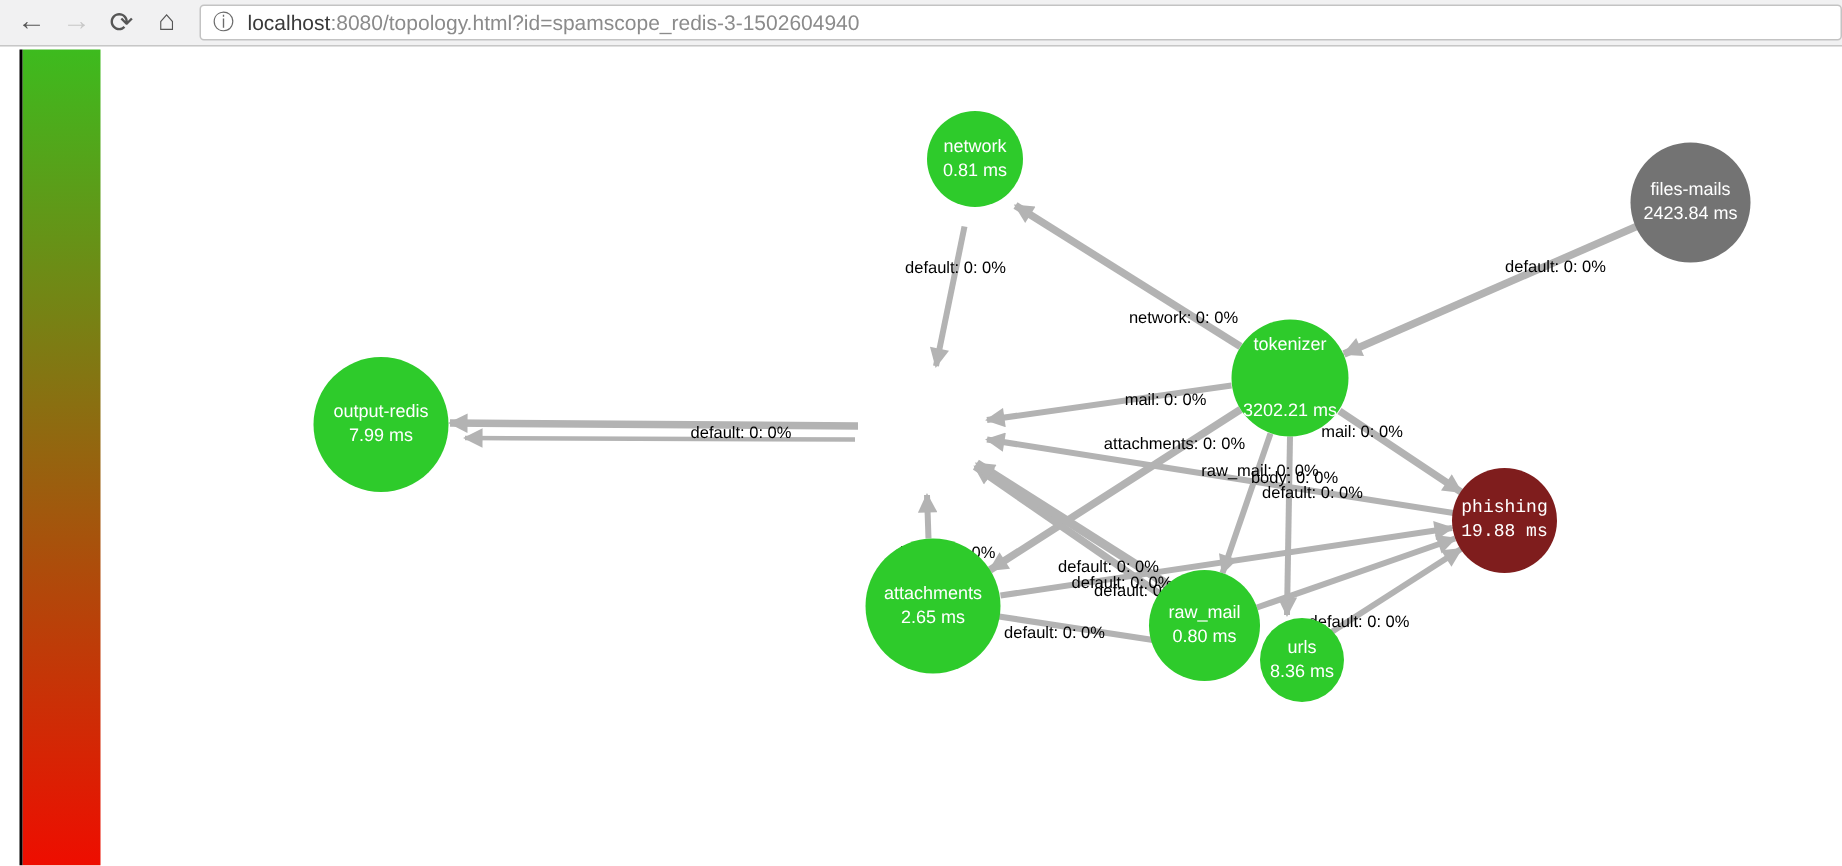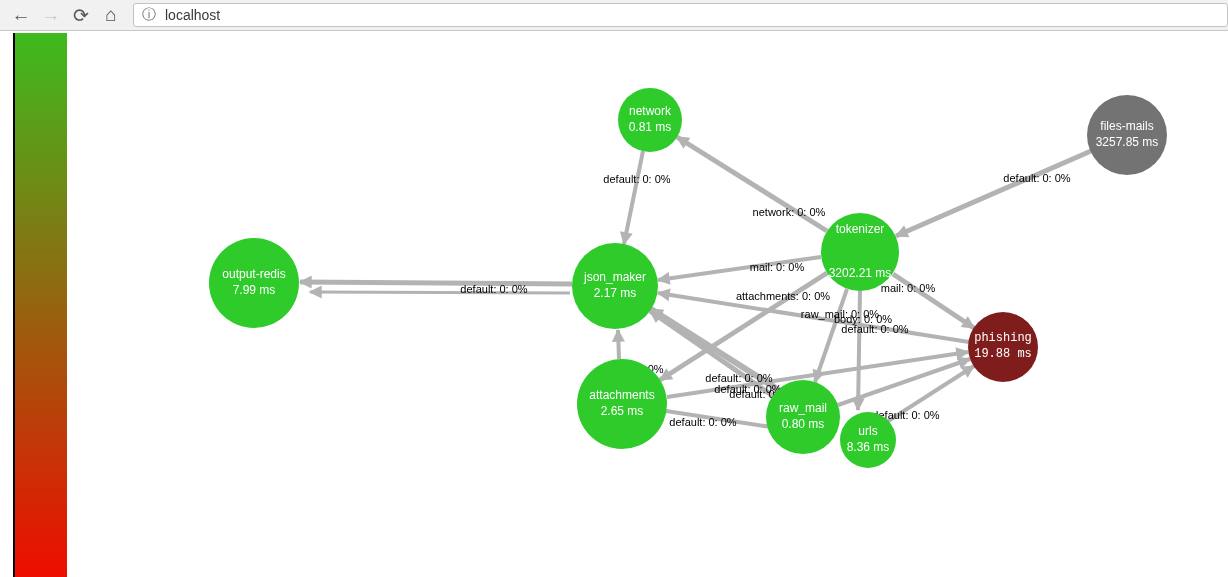--- a/index.html
+++ b/index.html
@@ -50,20 +50,21 @@
 <body>
 
 <div class="chrome">
   <div class="navbtn">←</div>
   <div class="navbtn disabled">→</div>
   <div class="navbtn">⟳</div>
   <div class="navbtn">⌂</div>
   <div class="urlbar">
     <span class="info-icon">ⓘ</span>
     <span class="url-host">localhost</span>
+      <span class="url-rest">:8080/topology.html?id=spamscope_redis-3-1502604940</span>
   </div>
 </div>
 
 <div class="colorbar" id="colorbar" style="background: linear-gradient(rgb(61, 187, 30), rgb(238, 13, 0));"></div>
 
 <div class="graph" id="graph-layer">
   <svg id="edges-svg" width="1228" height="577">
     <defs>
       <marker id="arrow" viewBox="0 0 10 10" refX="9" refY="5" markerWidth="15" markerHeight="13" orient="auto" markerUnits="userSpaceOnUse">
         <path id="arrowhead-path" d="M 0 0 L 10 5 L 0 10 z" fill="#b3b3b3"></path>
@@ -97,39 +98,35 @@
     <div class="edge-label" style="left: 630px; top: 369px;">default: 0: 0%</div>
     <div class="edge-label" style="left: 783px; top: 296px;">attachments: 0: 0%</div>
     <div class="edge-label" style="left: 840px; top: 314px;">raw_mail: 0: 0%</div>
     <div class="edge-label" style="left: 863px; top: 319px;">body: 0: 0%</div>
     <div class="edge-label" style="left: 875px; top: 329px;">default: 0: 0%</div>
     <div class="edge-label" style="left: 739px; top: 378px;">default: 0: 0%</div>
     <div class="edge-label" style="left: 748px; top: 389px;">default: 0: 0%</div>
     <div class="edge-label" style="left: 763px; top: 394px;">default: 0: 0%</div>
     <div class="edge-label" style="left: 906px; top: 415px;">default: 0: 0%</div>
     <div class="edge-label" style="left: 703px; top: 422px;">default: 0: 0%</div>
-    <div class="node" style="left: 618px; top: 88px; width: 64px; height: 64px; background: rgb(46, 203, 43);">
+    <div class="node" style="left: 618px; top: 74px; width: 64px; height: 64px; background: rgb(46, 203, 43);">
       <span>network</span>
       <span>0.81 ms</span>
     </div>
     <div class="node" style="left: 1087px; top: 95px; width: 80px; height: 80px; background: #737373;">
       <span>files-mails</span>
-      <span>3257.85 ms</span>
+      <span>2423.84 ms</span>
     </div>
     <div class="node" style="left: 821px; top: 213px; width: 78px; height: 78px; background: rgb(46, 203, 43); gap: 28px;">
       <span>tokenizer</span>
       <span>3202.21 ms</span>
     </div>
     <div class="node" style="left: 209px; top: 238px; width: 90px; height: 90px; background: rgb(46, 203, 43);">
       <span>output-redis</span>
       <span>7.99 ms</span>
-    </div>
-    <div class="node" style="left: 572px; top: 243px; width: 86px; height: 86px; background: rgb(46, 203, 43);">
-      <span>json_maker</span>
-      <span>2.17 ms</span>
     </div>
     <div class="node" style="left: 968px; top: 312px; width: 70px; height: 70px; background: #7f1d1d; font-family: Liberation Mono, monospace;">
       <span>phishing</span>
       <span>19.88 ms</span>
     </div>
     <div class="node" style="left: 577px; top: 359px; width: 90px; height: 90px; background: rgb(46, 203, 43);">
       <span>attachments</span>
       <span>2.65 ms</span>
     </div>
     <div class="node" style="left: 766px; top: 380px; width: 74px; height: 74px; background: rgb(46, 203, 43);">

